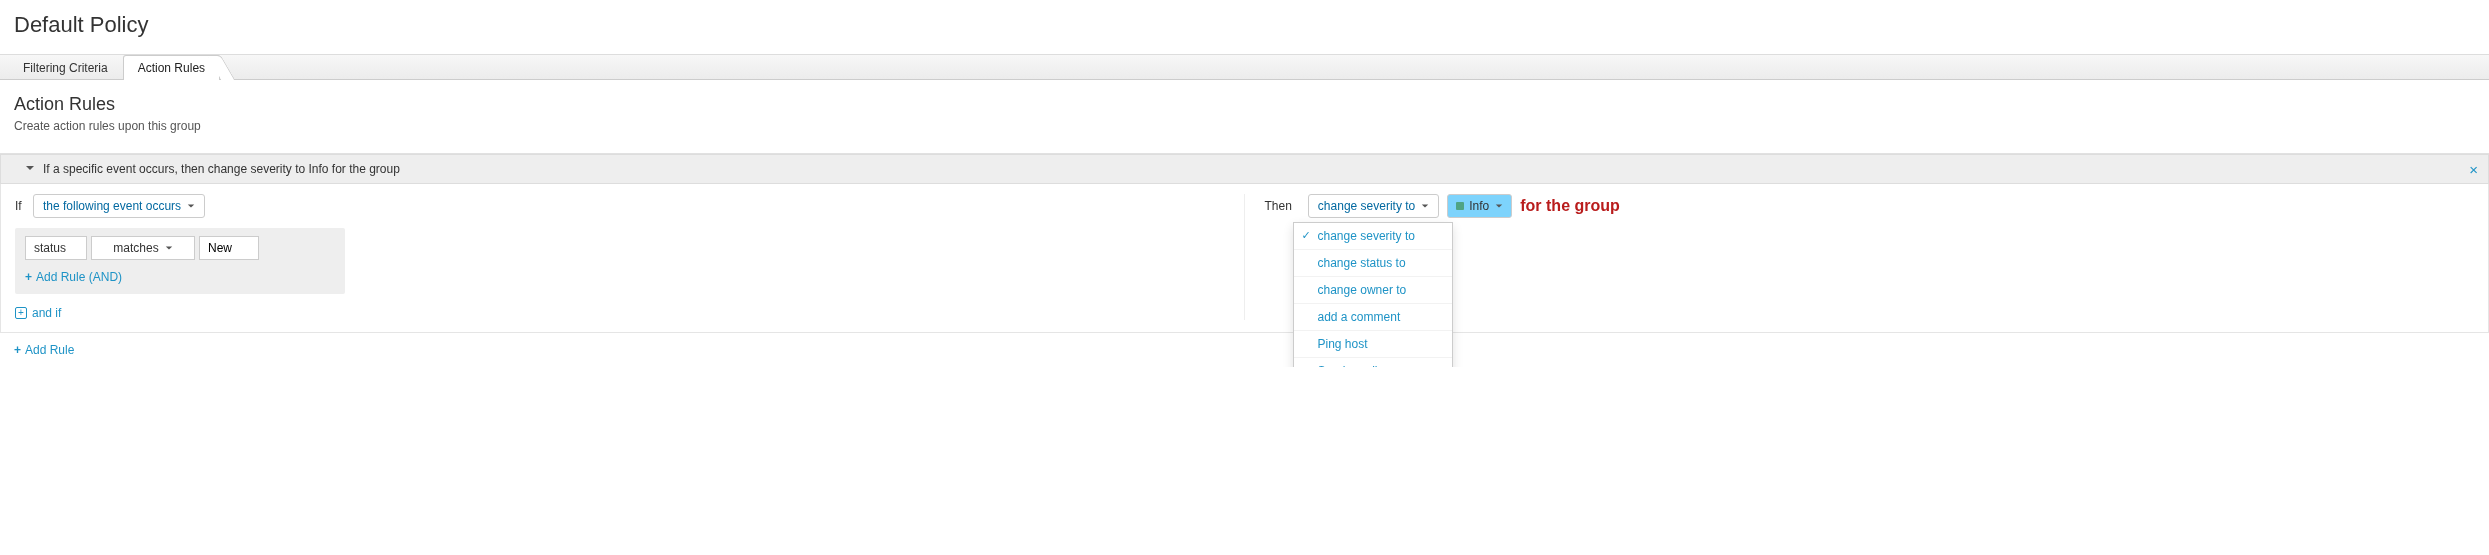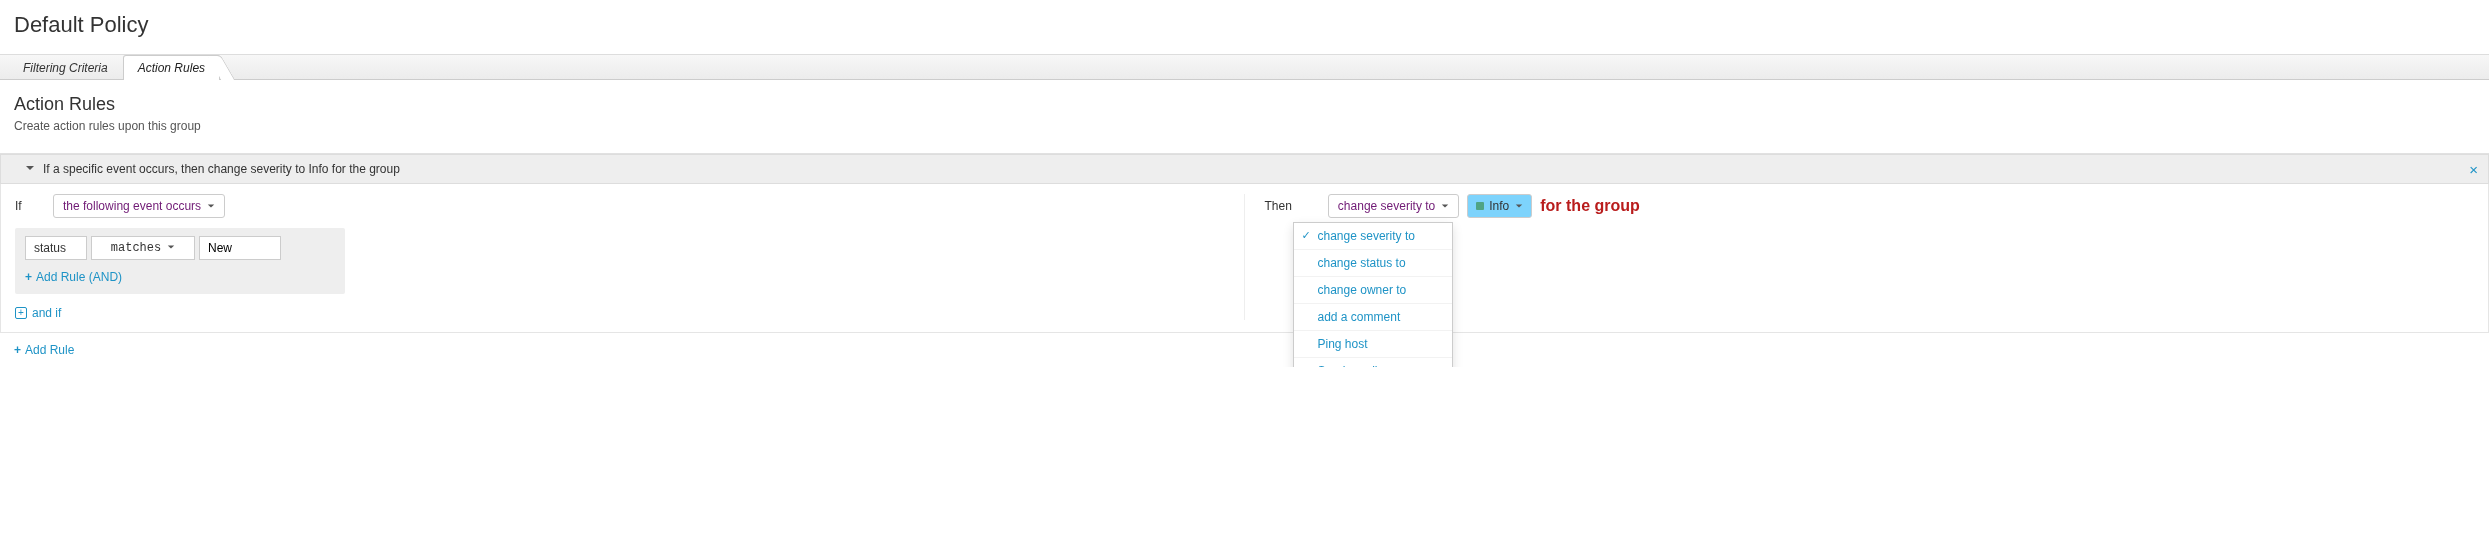--- a/index.html
+++ b/index.html
@@ -1,48 +1,48 @@
 <!DOCTYPE html>
 <html><head>
 <meta charset="utf-8">
 <style>
 * { box-sizing: border-box; margin: 0; padding: 0; }
 body { font-family: "Helvetica Neue", Helvetica, Arial, sans-serif; font-size: 12px; color: #333; background: #fff; }
 .page { width: 100%; }
 .header-area { padding: 12px 14px 10px; }
 h1.page-title { font-size: 22px; font-weight: 400; color: #333; margin-bottom: 6px; }
 .page-desc { font-size: 12px; color: #555; }
-.tabs-row { background: linear-gradient(#f7f7f7,#ececec); border-top:1px solid #ddd; border-bottom:1px solid #ccc; padding: 0 8px; display:flex; align-items:flex-end; height:26px; position:relative;font-style:italic; }
+.tabs-row { background: linear-gradient(#f7f7f7,#ececec); border-top:1px solid #ddd; border-bottom:1px solid #ccc; padding: 0 8px; display:flex; align-items:flex-end; height:26px; position:relative; }
 .tab { display:inline-block; padding:5px 14px 5px; font-size:12px; color:#333; border:1px solid transparent; border-bottom:none; cursor:pointer; position:relative; top:1px; border-radius:3px 3px 0 0; }
 .tab.inactive { background:transparent; }
 .tab.active { background:#fff; border-color:#ccc; color:#222; }
 .tab.inactive::after { content:""; }
 .tab-slant { width:14px; height:25px; background:linear-gradient(#fff,#fff); border-right:1px solid #ccc; border-top:1px solid #ccc; transform:skewX(30deg); position:relative; top:1px; left:-6px; border-radius:0 4px 0 0;}
 .section { padding: 14px 14px 10px; }
 h2.section-title { font-size:18px; font-weight:400; color:#333; margin-bottom:4px; }
 .section-desc { font-size:12px; color:#555; }
 .rule-container { border-top:1px solid #e1e1e1; margin-top:10px; }
 .rule-header { background:#eeeeee; border:1px solid #ddd; padding:7px 24px; display:flex; align-items:center; font-size:12px; color:#333; position:relative; }
 .chevron-down-icon { display:inline-block; margin-right:8px; }
 .chevron-down-icon svg { width:10px; height:10px; fill:#555; }
 .rule-close { position:absolute; right:10px; top:6px; color:#1e93c6; cursor:pointer; font-size:15px; }
 .rule-body { border:1px solid #e5e5e5; border-top:none; padding:10px 14px 12px; display:flex; gap:0; }
 .col-if { flex:0 0 50%; border-right:1px solid #eee; padding-right:20px; }
 .col-then { flex:0 0 50%; padding-left:20px; position:relative; }
 .label-word { font-size:12px; color:#333; display:inline-block; margin-right:8px; vertical-align:middle; }
-.btn { display:inline-flex; align-items:center; background:#fff; border:1px solid #ccc; border-radius:3px; padding:4px 9px; font-size:12px; color:#701a75; cursor:pointer; vertical-align:middle;margin-left:20px; }
+.btn { display:inline-flex; align-items:center; background:#fff; border:1px solid #ccc; border-radius:3px; padding:4px 9px; font-size:12px; color:#0369a1; cursor:pointer; vertical-align:middle; }
 .btn .caret { margin-left:6px; }
 .caret svg { width:8px; height:8px; fill:#555; }
 .cond-box { background:#eeeeee; border-radius:2px; margin-top:10px; padding:8px 10px 10px; width:330px; }
 .cond-row { display:flex; gap:4px; }
 .cond-cell, .cond-input { background:#fff; border:1px solid #ccc; font-size:12px; height:24px; display:flex; align-items:center; padding:8px 8px; }
 .cond-cell.field { width:62px; }
-.cond-cell.op { width:104px; justify-content:center;font-family:Liberation Mono, monospace; }
+.cond-cell.op { width:104px; justify-content:center; }
 .cond-cell.op .caret { margin-left:6px; }
-.cond-input { width:82px; }
+.cond-input { width:60px; }
 .cond-input-inner { border:none; outline:none; width:100%; font-size:12px; }
 .add-rule-and { margin-top:10px; color:#1e93c6; font-size:12px; cursor:pointer; display:inline-flex; align-items:center; }
 .plus-icon { display:inline-block; margin-right:4px; font-weight:bold; }
 .and-if { margin-top:12px; color:#1e93c6; font-size:12px; cursor:pointer; display:inline-flex; align-items:center; }
 .and-if .circ { display:inline-block; width:12px; height:12px; border:1px solid #1e93c6; color:#1e93c6; border-radius:2px; margin-right:5px; text-align:center; line-height:10px; font-size:10px;}
 .then-line { display:flex; align-items:center; gap:8px; }
 .info-pill { display:inline-flex; align-items:center; border:1px solid #ccc; border-radius:3px; padding:4px 8px; font-size:12px; background:#7dd3fc; cursor:pointer;}
 .info-dot { width:8px; height:8px; background:#4fa484; border-radius:1px; margin-right:5px; display:inline-block;}
 .dropdown-menu { position:absolute; top:28px; left:48px; width:160px; background:#fff; border:1px solid #ccc; box-shadow:0 4px 10px rgba(0,0,0,0.12); z-index:10; }
 .dropdown-item { padding:6px 10px 6px 24px; font-size:12px; color:#1e93c6; cursor:pointer; position:relative; border-bottom:1px solid #f2f2f2; }

